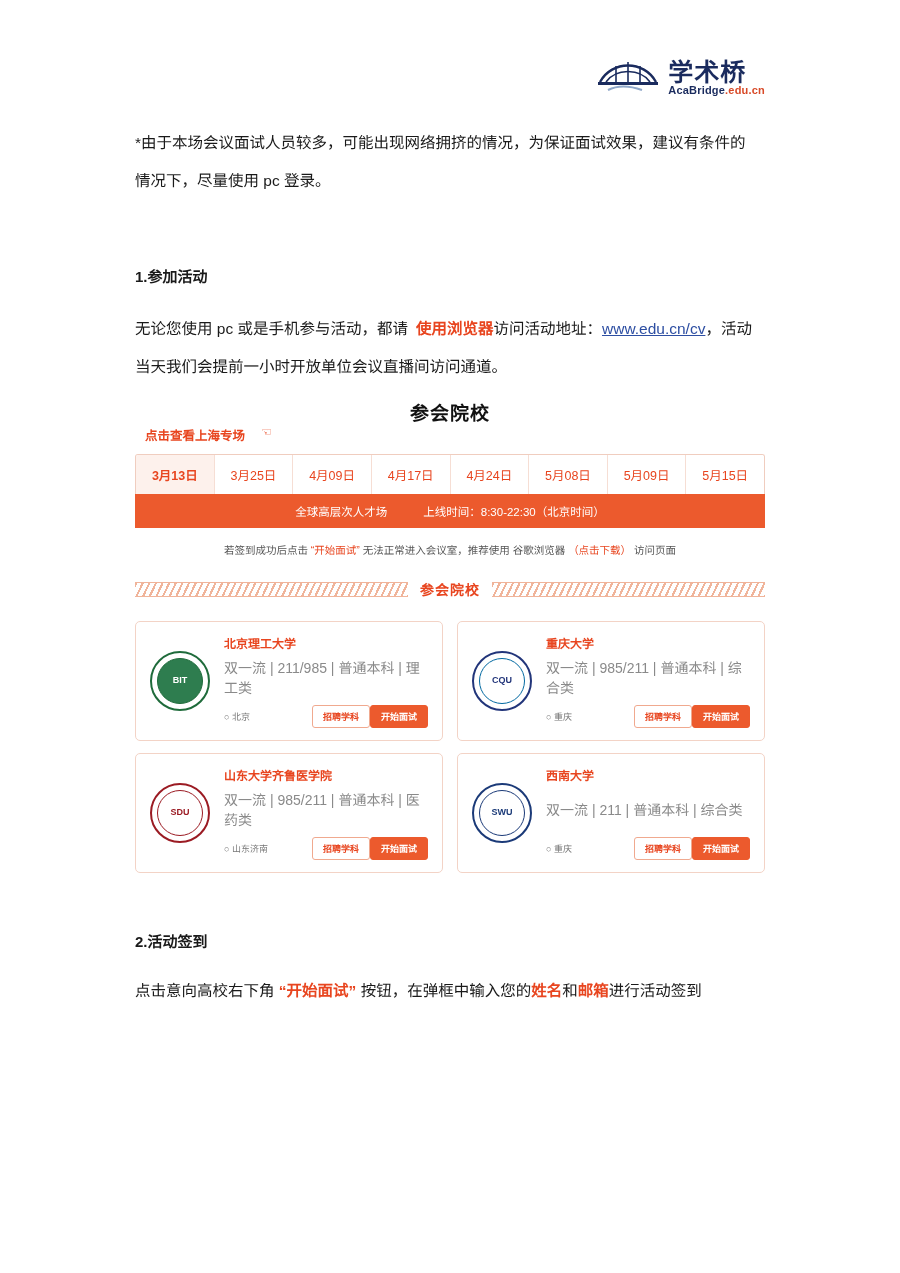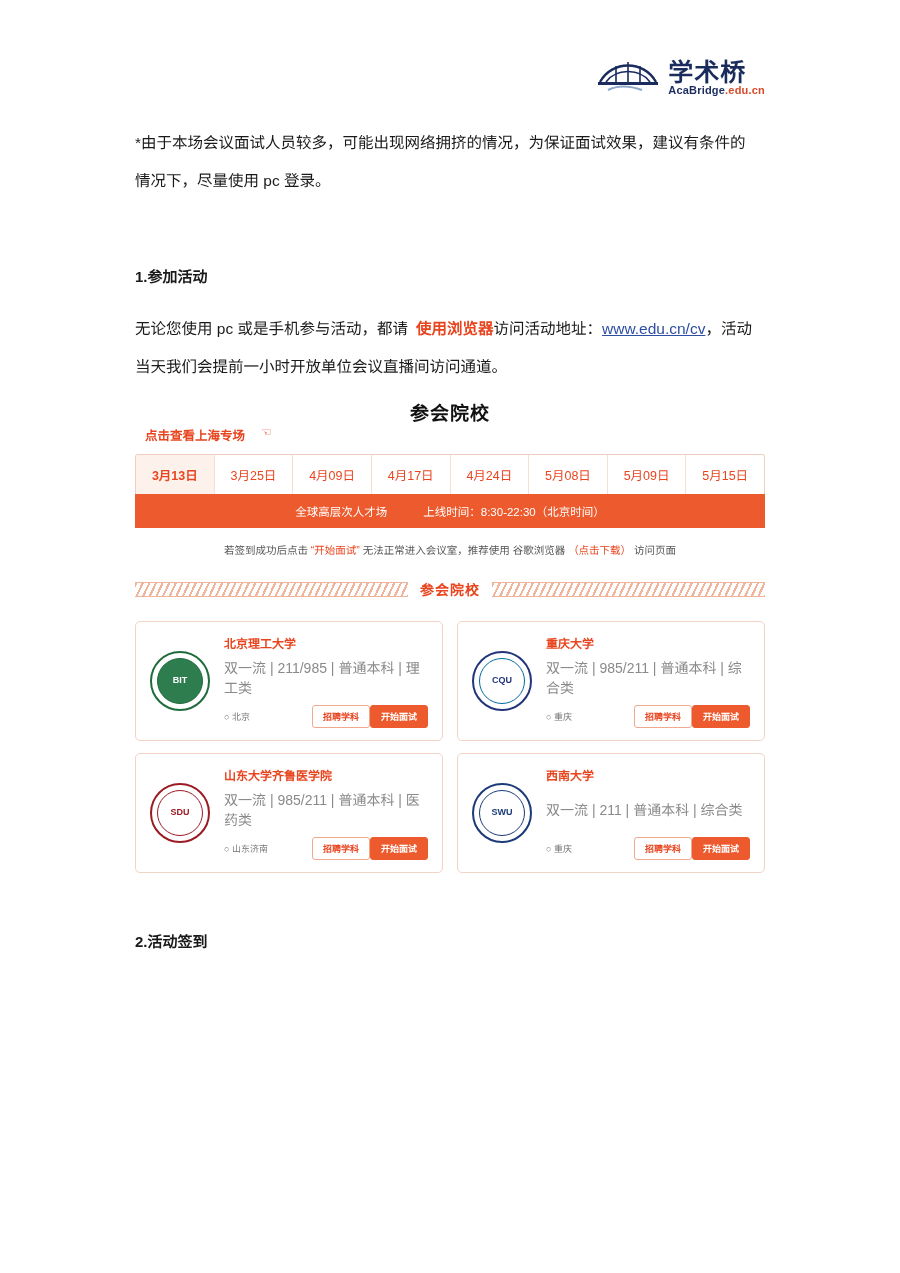--- a/index.html
+++ b/index.html
@@ -453,14 +453,19 @@
             </div>
           </div>
         </div>
       </div>
 
     </div>
   </div>
 
   <div class="sec-title h-2">2.活动签到</div>
 
+  <div class="para para-3">
+    <span>点击意向高校右下角</span>
+    <span class="quote-red">“开始面试”</span>
+    <span>按钮，在弹框中输入您的</span><span class="quote-red">姓名</span><span>和</span><span class="quote-red">邮箱</span><span>进行活动签到</span>
+  </div>
 
 </div>
 
 </body></html>

